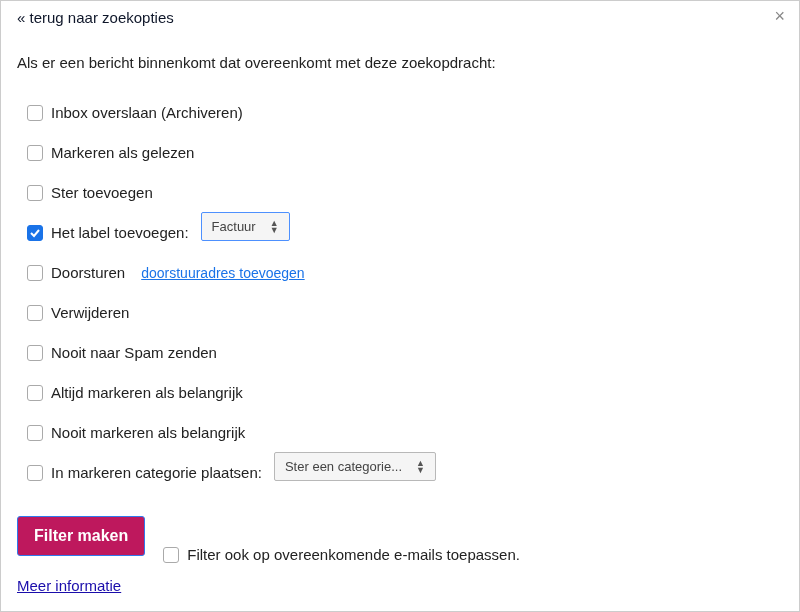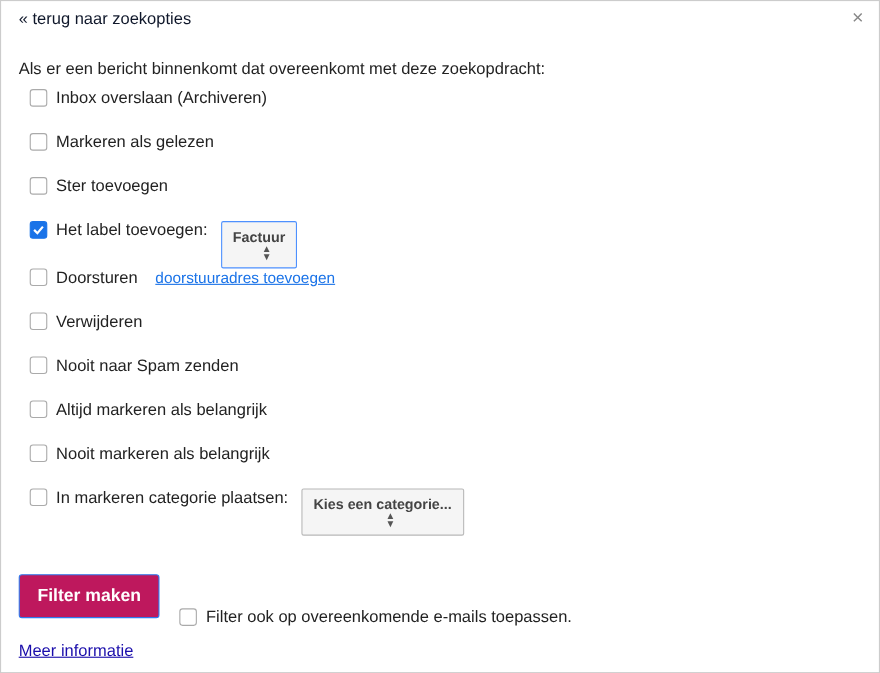--- a/index.html
+++ b/index.html
@@ -35,21 +35,21 @@
   }
   .intro {
     font-size: 15px;
     margin: 4px 0 10px 0;
   }
   .options {
     margin-left: 10px;
   }
   .row {
     display: flex;
-    align-items: flex-start;
+    align-items: flex-end;
     min-height: 40px;
   }
   .cb {
     width: 16px;
     height: 16px;
     border: 1px solid #aaa;
     border-radius: 3px;
     margin-right: 8px;
     flex: 0 0 auto;
     display: inline-flex;
@@ -78,25 +78,24 @@
     text-decoration: underline;
   }
   .select-box {
     display: inline-flex;
     align-items: center;
     border: 1px solid #b8b8b8;
     background: #f5f5f5;
     padding: 6px 10px;
     font-size: 13px;
     color: #444;
-    font-weight: bold;
+    font-weight: normal;
     margin-left: 12px;
     cursor: pointer;
     border-radius: 2px;
-    flex-direction: column;
   }
   .select-box.blue-border {
     border-color: #4d90fe;
   }
   .sort-icon {
     margin-left: 14px;
     font-size: 12px;
     line-height: 0.5;
     display: inline-flex;
     flex-direction: column;
@@ -217,21 +216,21 @@
       </span>
       <span class="row-label">Nooit markeren als belangrijk</span>
     </div>
 
     <div class="row">
       <span class="cb">
         
       </span>
       <span class="row-label">In markeren categorie plaatsen:</span>
       <span class="select-box">
-        <span>Kies een categorie...</span>
+        <span>Ster een categorie...</span>
         <span class="sort-icon">
             <span>▲</span>
             <span>▼</span>
           </span>
       </span>
     </div>
 
   </div>
 
   <div class="footer-row">

